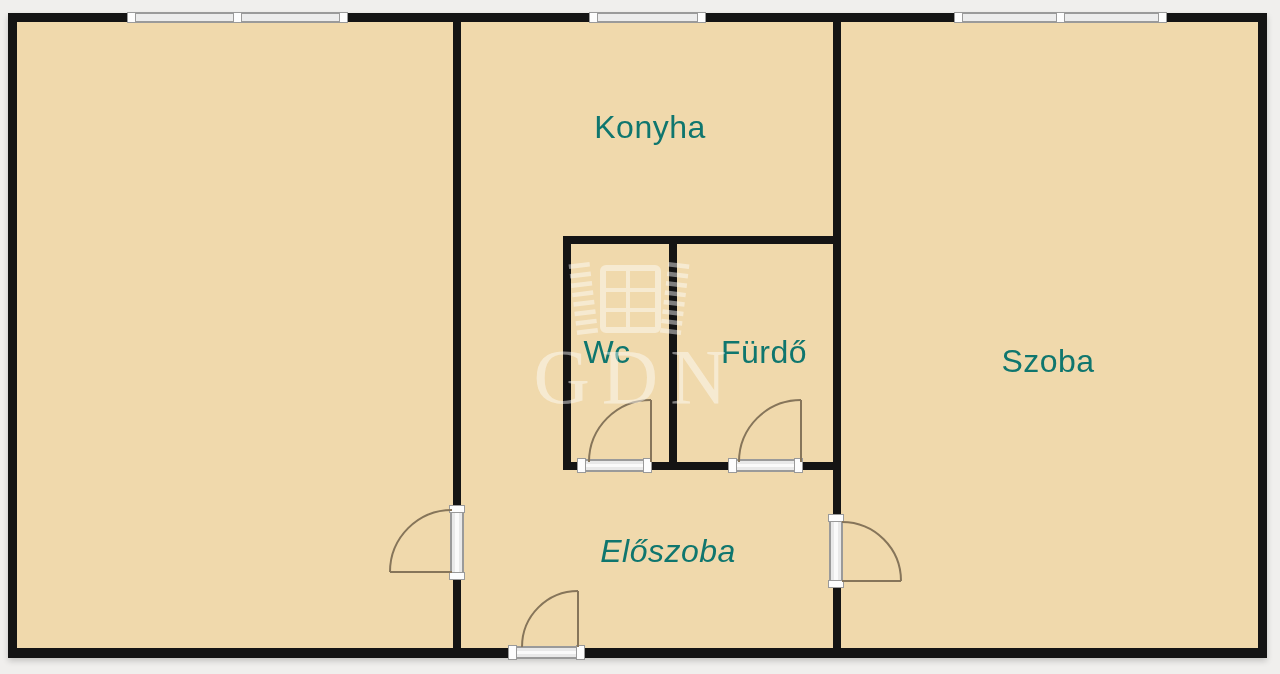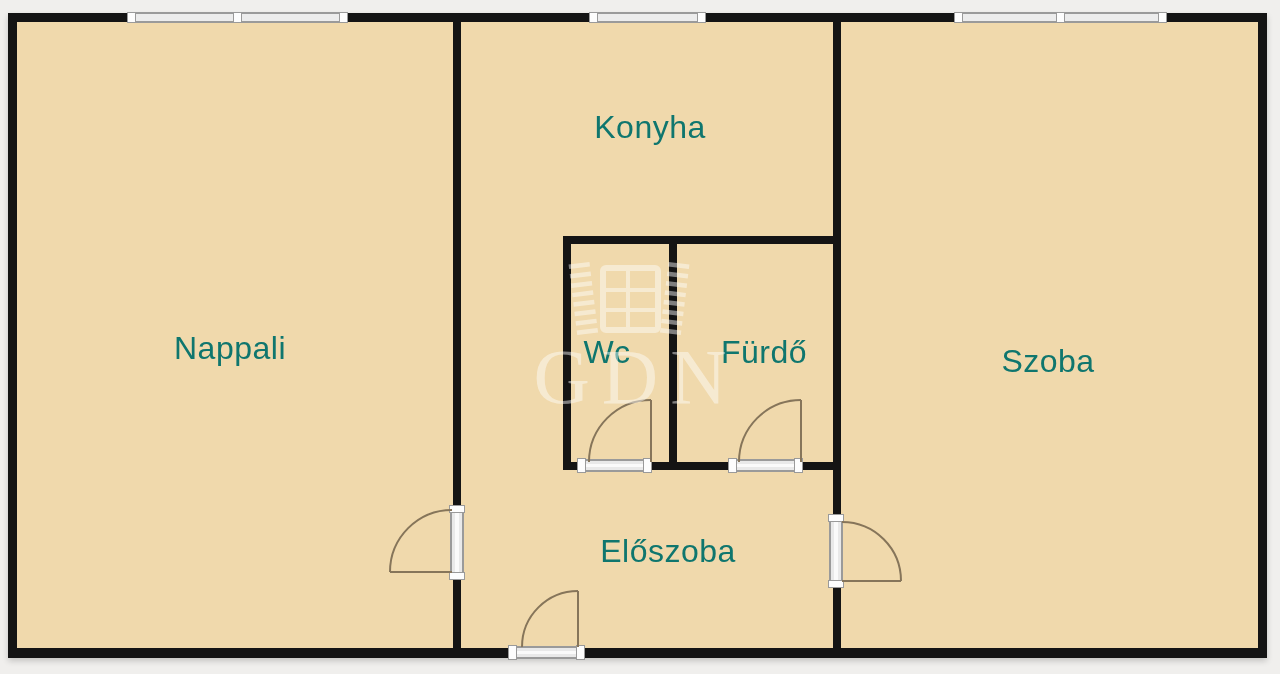--- a/index.html
+++ b/index.html
@@ -79,21 +79,21 @@
     font-size:32px;
     color:#0f766e;
     letter-spacing:0.5px;
     white-space:nowrap;
   }
   .lbl-nappali{left:230px;top:348px;}
   .lbl-konyha{left:650px;top:127px;}
   .lbl-wc{left:607px;top:352px;}
   .lbl-furdo{left:764px;top:352px;}
   .lbl-szoba{left:1048px;top:361px;}
-  .lbl-eloszoba{left:668px;top:551px;}
+  .lbl-eloszoba{left:668px;top:551px;font-style:italic;}
   svg.overlay{position:absolute;left:0;top:0;width:1280px;height:674px;pointer-events:none;}
 </style>
 </head>
 <body>
 
 <div class="stage">
 
   <div class="abs floor"></div>
 
   <div class="abs wall wall-top"></div>
@@ -162,21 +162,20 @@
         <path d="M801 462 V400"></path>
         <path d="M801 400 A62 62 0 0 0 739 462"></path>
       </g>
       <g>
         <path d="M578 647 V591"></path>
         <path d="M578 591 A56 56 0 0 0 522 647"></path>
       </g>
     </g>
   </svg>
 
-  <div class="room-label lbl-nappali">Nappali</div>
   <div class="room-label lbl-konyha">Konyha</div>
   <div class="room-label lbl-wc">Wc</div>
   <div class="room-label lbl-furdo">Fürdő</div>
   <div class="room-label lbl-szoba">Szoba</div>
   <div class="room-label lbl-eloszoba">Előszoba</div>
 
   <svg class="overlay" viewBox="0 0 1280 674">
     <g opacity="0.45">
       <g stroke="#ffffff" fill="none">
         <rect x="603" y="268" width="55" height="62" rx="3" stroke-width="6"></rect>

